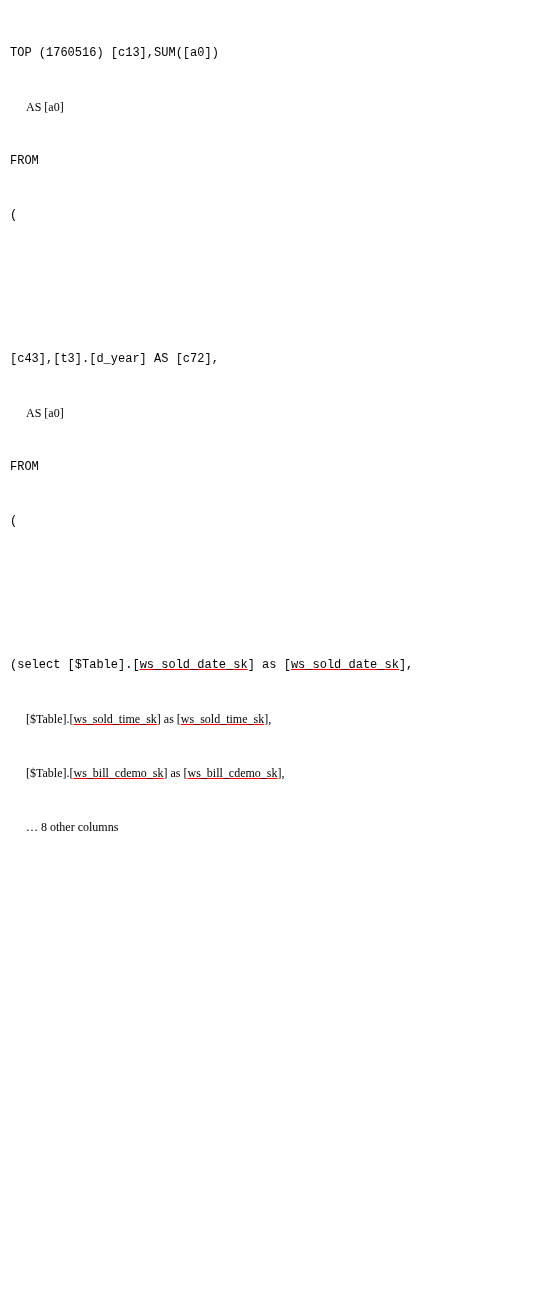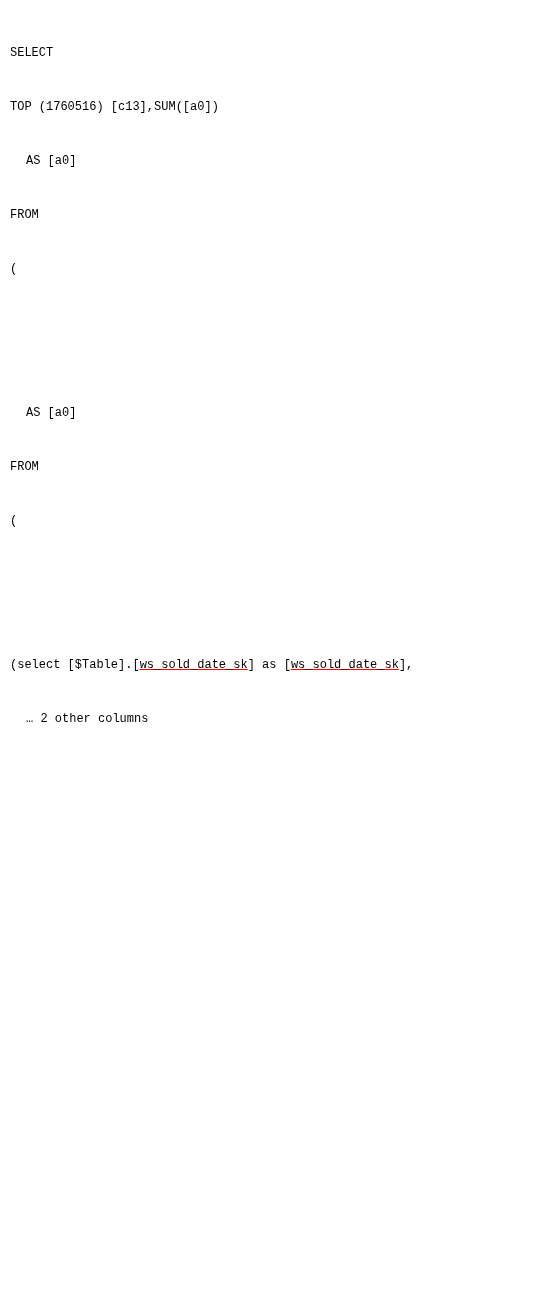--- a/index.html
+++ b/index.html
@@ -16,45 +16,47 @@
     .code-block {
       white-space: pre-wrap;
       word-break: break-word;
       line-height: 1.5;
     }
     .underline-red {
       text-decoration: underline;
       text-decoration-color: red;
       text-decoration-style: solid;
     }
-    .indent1 { margin-left: 16px; }
+    .indent1 { margin-left: 16px; font-family: Liberation Serif, serif; }
     .line { display: block; }
   </style>
 </head>
 <body>
 
 <div>
 
   <div class="code-block">
-    <span class="line">SELECT</span>
     <span class="line">TOP (1760516) [c13],SUM([a0])</span>
     <span class="line indent1">AS [a0]</span>
     <span class="line">FROM</span>
     <span class="line">(</span>
     <span class="line">&nbsp;</span>
 
     
+    <span class="line">[c43],[t3].[d_year] AS [c72],</span>
     <span class="line indent1">AS [a0]</span>
     <span class="line">FROM</span>
     <span class="line">(</span>
     <span class="line">&nbsp;</span>
 
     
     <span class="line">(select [$Table].[<span class="underline-red">ws_sold_date_sk</span>] as [<span class="underline-red">ws_sold_date_sk</span>],</span>
-    <span class="line indent1">… 2 other columns</span>
+    <span class="line indent1">[$Table].[<span class="underline-red">ws_sold_time_sk</span>] as [<span class="underline-red">ws_sold_time_sk</span>],</span>
+    <span class="line indent1">[$Table].[<span class="underline-red">ws_bill_cdemo_sk</span>] as [<span class="underline-red">ws_bill_cdemo_sk</span>],</span>
+    <span class="line indent1">… 8 other columns</span>
     
     
     
     
     
     
     
     
 
     

